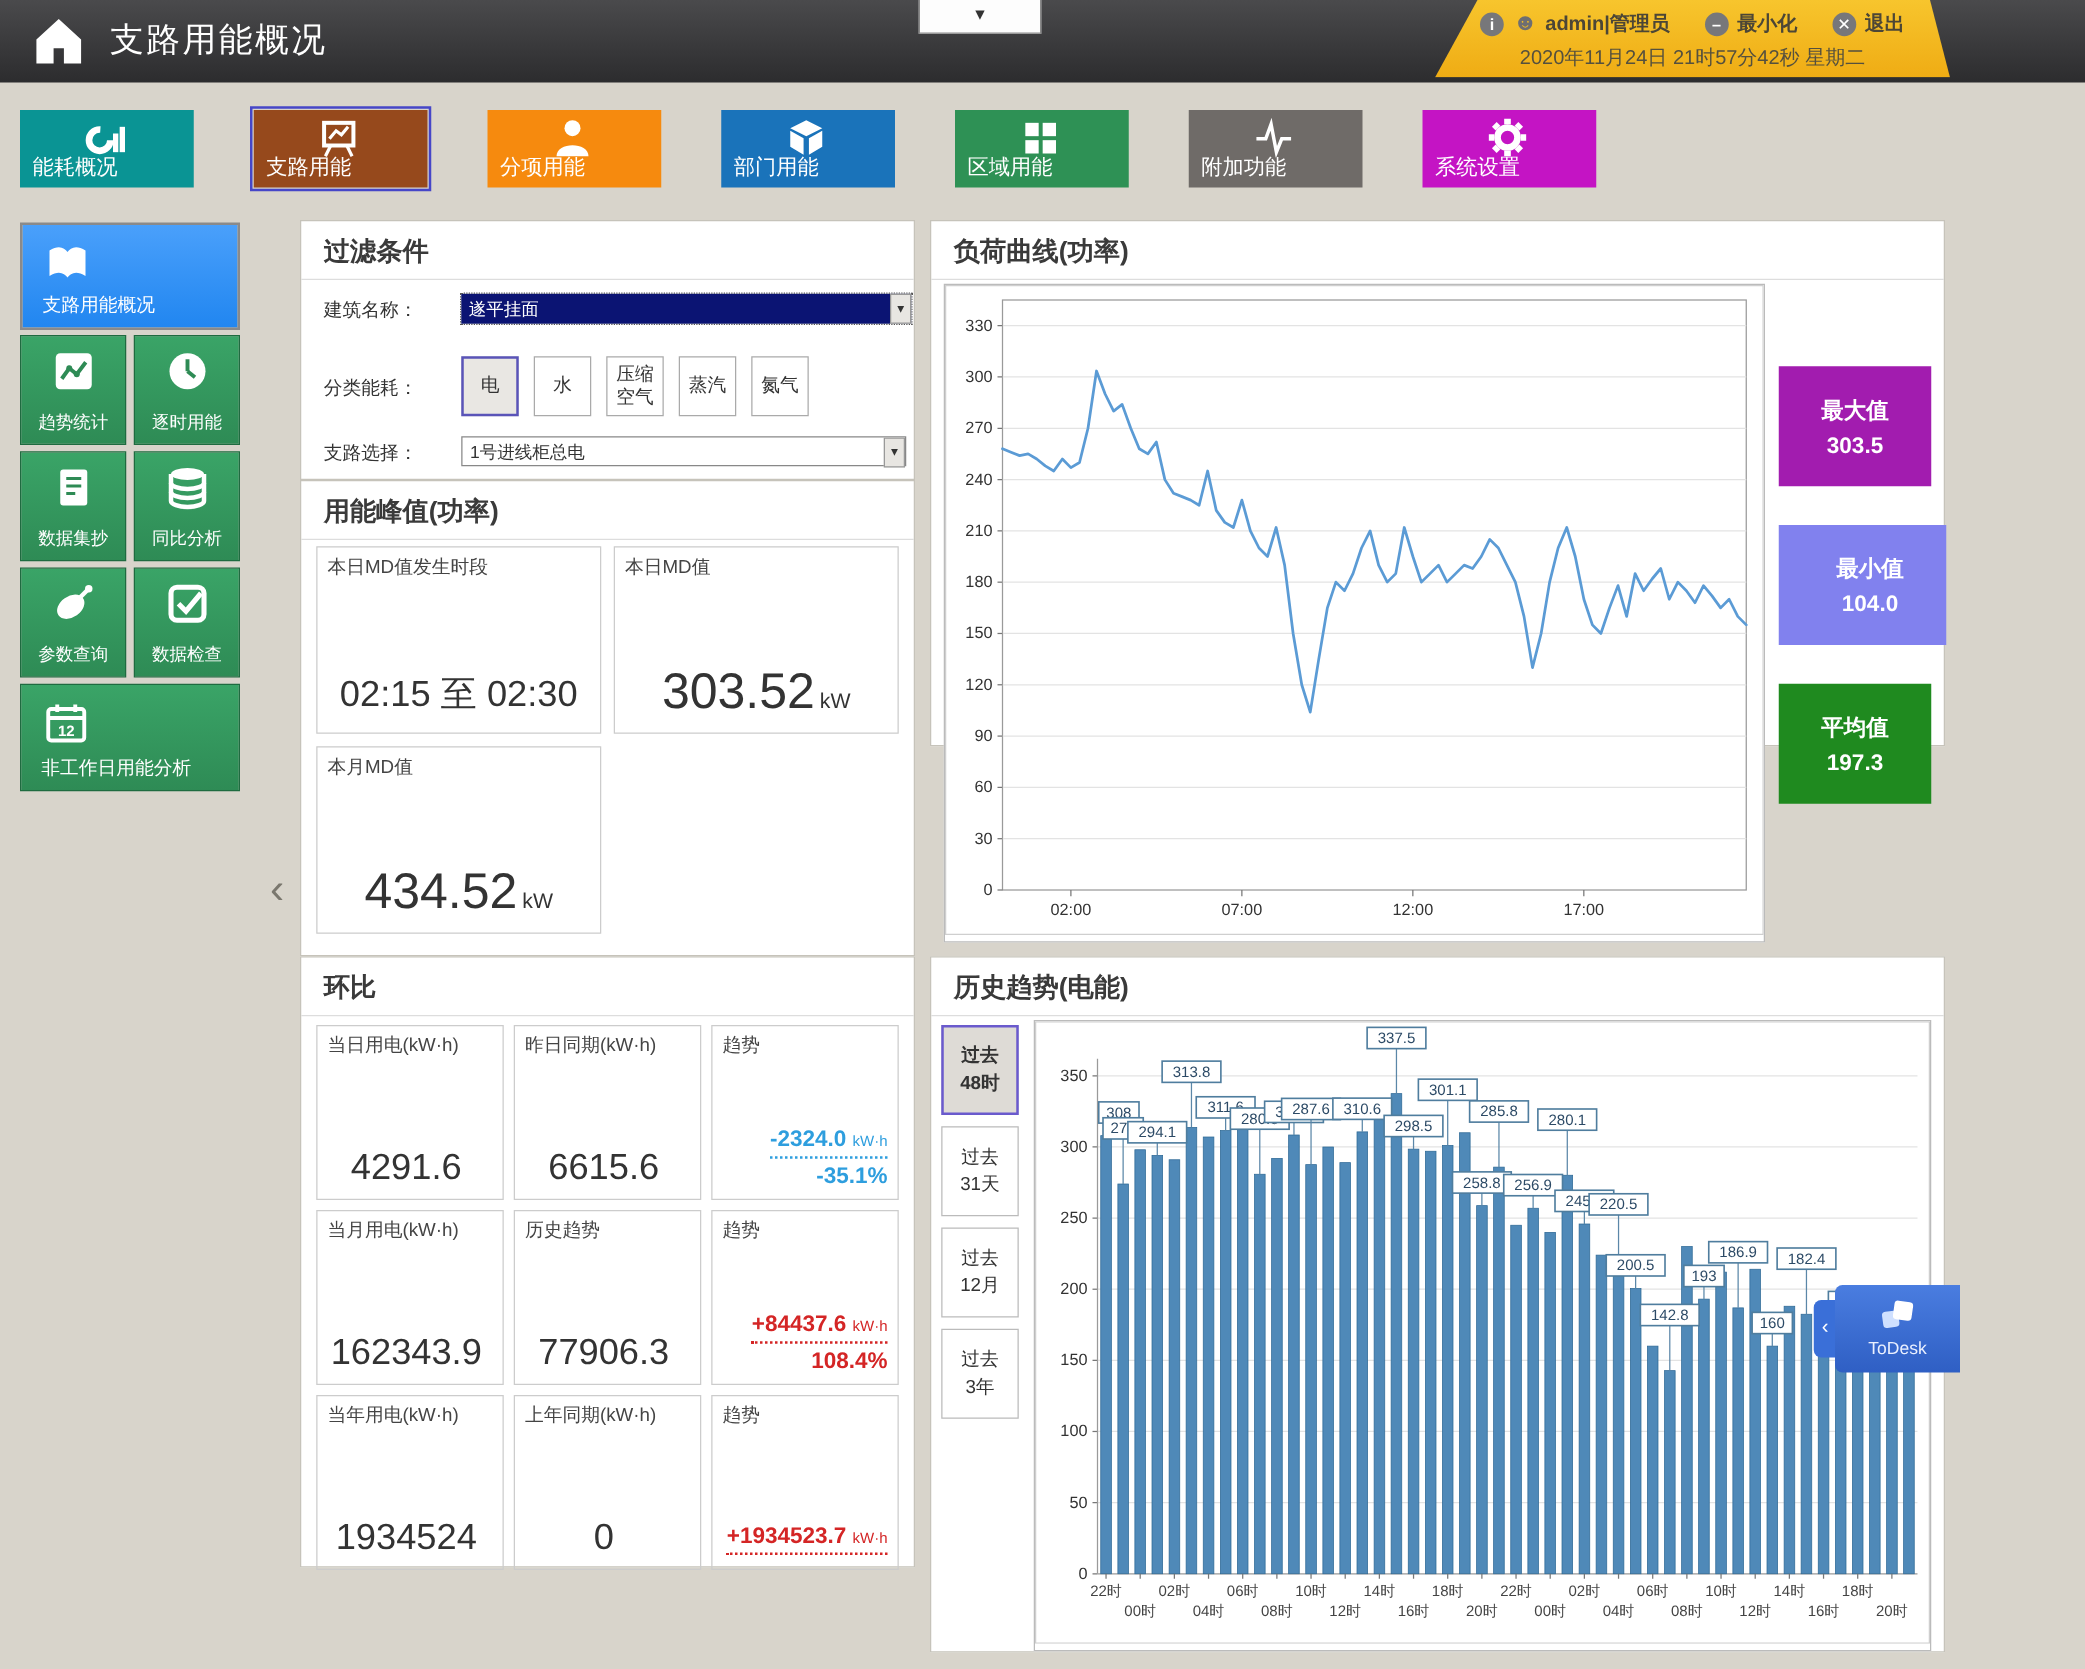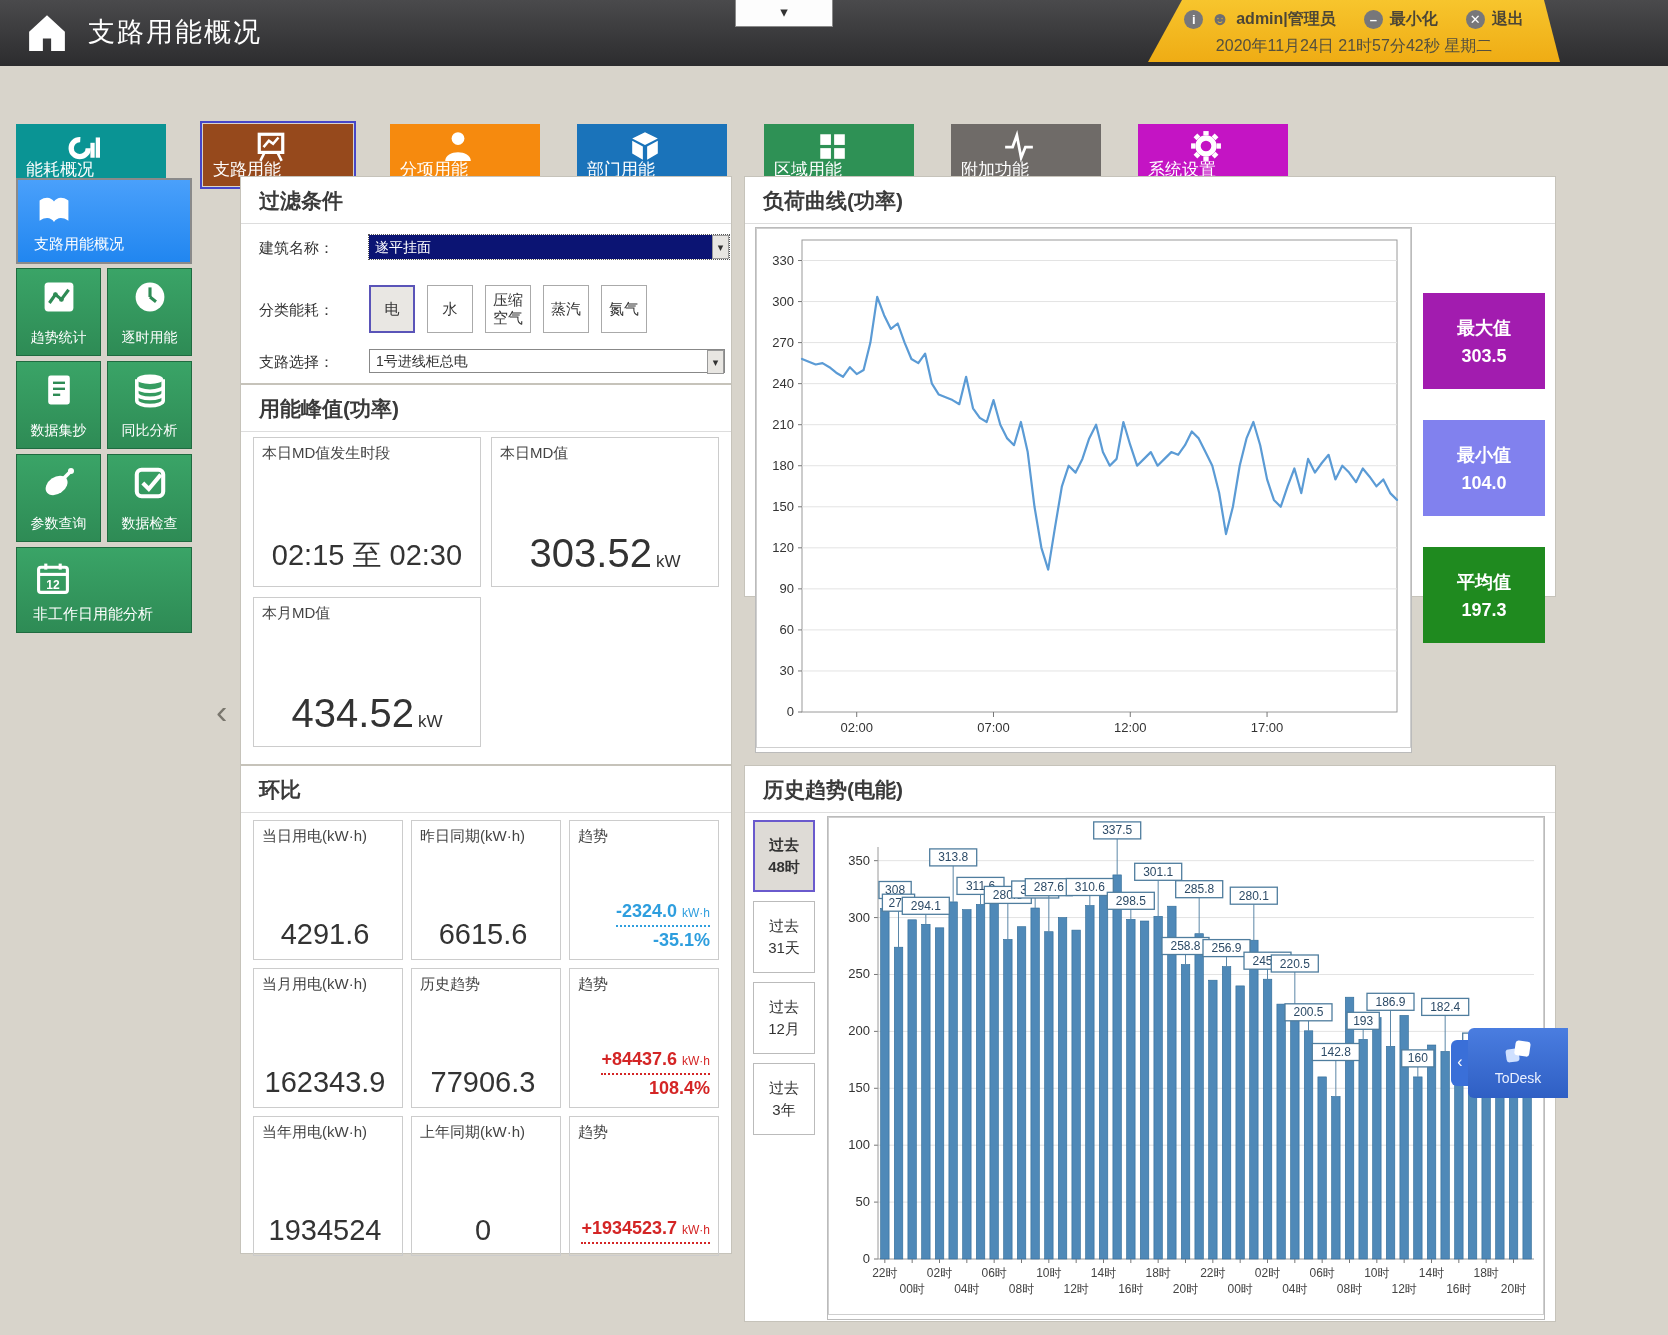--- a/index.html
+++ b/index.html
@@ -21,21 +21,21 @@
               color:#4c4636;font-size:16px;}
   .user-panel .row1{display:flex;align-items:center;justify-content:center;gap:7px;margin-top:9px;font-weight:bold;}
   .user-panel .row2{text-align:center;margin-top:6px;font-weight:normal;color:#55503e;}
   .ico{display:inline-block;width:19px;height:19px;border-radius:50%;background:#77777a;color:#fff;
        font-size:13px;line-height:19px;text-align:center;font-weight:bold;}
   .ico.person{background:transparent;color:#6e6e71;font-size:19px;line-height:17px;}
   .gap{width:14px;}
 
   
   #nav-tabs{position:absolute;left:16px;top:88px;height:64px;}
-  .nav-tab{position:absolute;top:0;width:150px;height:62px;color:#fff;cursor:pointer;box-sizing:border-box;margin-top:36px;}
+  .nav-tab{position:absolute;top:0;width:139px;height:62px;color:#fff;cursor:pointer;box-sizing:border-box;}
   .nav-tab.selected{outline:2px solid #4646c8;outline-offset:1px;}
   .nav-tab .t-icon{position:absolute;left:52px;top:6px;width:32px;height:32px;}
   .nav-tab .t-label{position:absolute;left:10px;bottom:5px;font-size:17px;}
 
   
   #sidebar{position:absolute;left:16px;top:178px;width:176px;}
   .side-item{position:absolute;box-sizing:border-box;color:#fff;cursor:pointer;
              background:linear-gradient(#3aa467,#2e8b55);border:1px solid #1f6b40;}
   .side-item.selected{background:linear-gradient(#4aa0fb,#2186f0);border:2px solid #8a8a8a;}
   .side-item .s-icon{position:absolute;width:36px;height:36px;}
@@ -383,21 +383,21 @@
           <text x="374.2758620689655" y="504" text-anchor="middle" font-size="13" fill="#333">12:00</text>
           <line x1="511.05747126436785" x2="511.05747126436785" y1="484" y2="489" stroke="#777"></line>
           <text x="511.05747126436785" y="504" text-anchor="middle" font-size="13" fill="#333">17:00</text>
           <polyline points="46.0,131.0 52.8,133.8 59.7,136.5 66.5,135.1 73.4,139.2 80.2,144.7 87.0,148.8 93.9,139.2 100.7,146.1 107.6,142.0 114.4,114.6 121.2,68.8 128.1,87.2 134.9,100.9 141.7,95.5 148.6,114.6 155.4,131.0 162.3,135.1 169.1,125.6 175.9,155.7 182.8,166.6 189.6,169.3 196.5,172.1 203.3,176.2 210.1,148.8 217.0,180.3 223.8,189.9 230.7,194.0 237.5,172.1 244.3,196.7 251.2,210.4 258.0,217.2 264.9,194.0 271.7,224.1 278.5,278.8 285.4,319.8 292.2,341.7 299.0,299.3 305.9,258.3 312.7,237.7 319.6,244.6 326.4,230.9 333.2,210.4 340.1,196.7 346.9,224.1 353.8,237.7 360.6,230.9 367.4,194.0 374.3,217.2 381.1,237.7 388.0,230.9 394.8,224.1 401.6,237.7 408.5,230.9 415.3,224.1 422.1,226.8 429.0,217.2 435.8,203.5 442.7,210.4 449.5,224.1 456.3,237.7 463.2,265.1 470.0,306.1 476.9,278.8 483.7,237.7 490.5,210.4 497.4,194.0 504.2,217.2 511.1,251.4 517.9,271.9 524.7,278.8 531.6,258.3 538.4,240.5 545.3,265.1 552.1,230.9 558.9,244.6 565.8,235.0 572.6,226.8 579.4,251.4 586.3,237.7 593.1,244.6 600.0,254.2 606.8,240.5 613.6,248.7 620.5,258.3 627.3,251.4 634.2,265.1 641.0,271.9" fill="none" stroke="#5b9bd5" stroke-width="2.2" stroke-linejoin="round" stroke-linecap="round"></polyline>
         </svg></div>
     <div id="stats-col">
         <div class="stat-box" style="background: #a21caf;">
           <div>最大值</div>
           <div>303.5</div>
         </div>
-        <div class="stat-box" style="background: rgb(129, 129, 238);">
+        <div class="stat-box" style="background: rgb(129, 129, 238); padding-left: 12px;">
           <div>最小值</div>
           <div>104.0</div>
         </div>
         <div class="stat-box" style="background: rgb(31, 138, 31);">
           <div>平均值</div>
           <div>197.3</div>
         </div>
       </div>
   </section>
 

